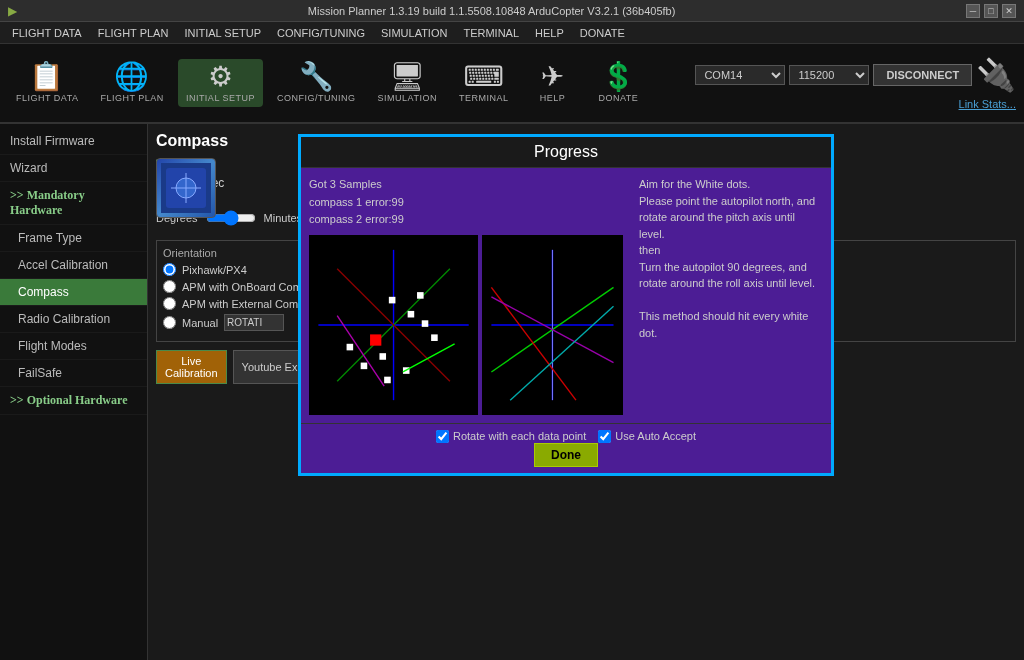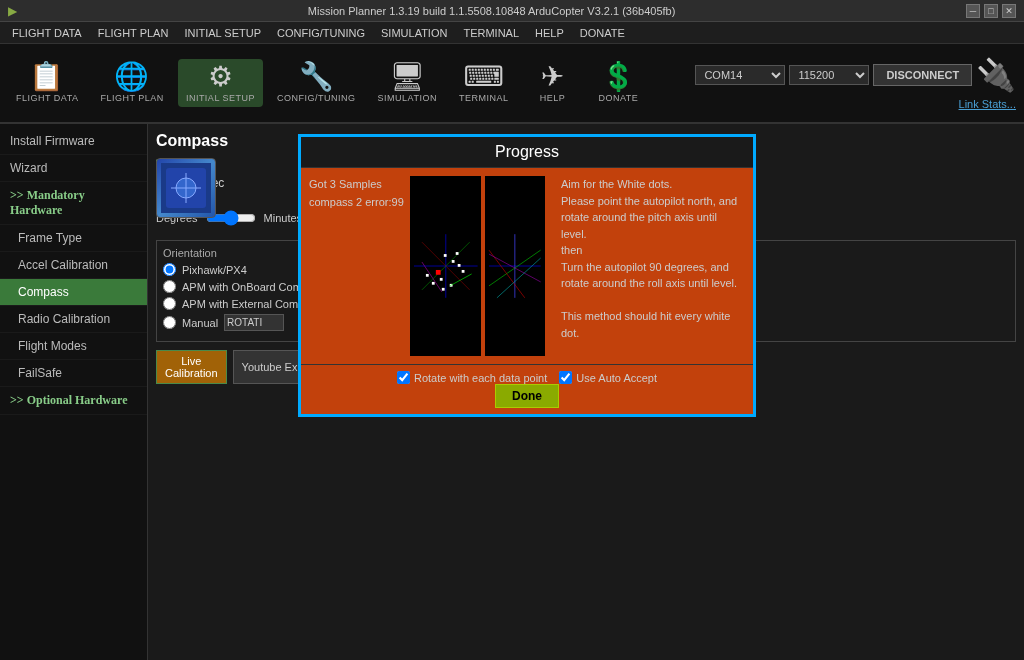--- a/index.html
+++ b/index.html
@@ -300,42 +300,42 @@
       width: 60px;
       font-size: 10px;
       padding: 2px;
     }
 
     
     #progress-dialog {
       position: absolute;
       top: 10px;
       left: 150px;
-      width: 458px;
-      background: #c2410c;
+      width: 536px;
+      background: #4c1d95;
       border: 3px solid #00aaff;
       z-index: 100;
     }
     .dialog-title-bar {
       background: #1a1a1a;
       padding: 6px 12px;
       font-size: 16px;
       color: #fff;
       text-align: center;
       border-bottom: 1px solid #333;
     }
     .dialog-body {
       display: flex;
       gap: 0;
     }
     .dialog-left {
       flex: 1;
       padding: 8px;
       display: flex;
-      flex-direction: row;
+      flex-direction: column;
       gap: 6px;
     }
     .dialog-right {
       width: 200px;
       padding: 8px;
       font-size: 11px;
       color: #ccc;
       line-height: 1.5;
     }
     .calibration-status {
@@ -542,20 +542,21 @@
         <button class="youtube-btn">Youtube Exam</button>
       </div>
     </div>
 
     <div id="progress-dialog">
       <div class="dialog-title-bar">Progress</div>
       <div class="dialog-body">
         <div class="dialog-left">
           <div class="calibration-status">
             <div>Got 3 Samples</div>
+            <div>compass 1 error:99</div>
             <div>compass 2 error:99</div>
           </div>
 
           <div class="canvas-row">
 
             <div class="cal-canvas" style="height:180px; flex:1.2;">
               <svg viewBox="0 0 180 180" xmlns="http://www.w3.org/2000/svg">
                 <rect width="180" height="180" fill="#000"></rect>
 
                 <line x1="90" y1="10" x2="90" y2="170" stroke="#0000ff" stroke-width="1.5"></line>

